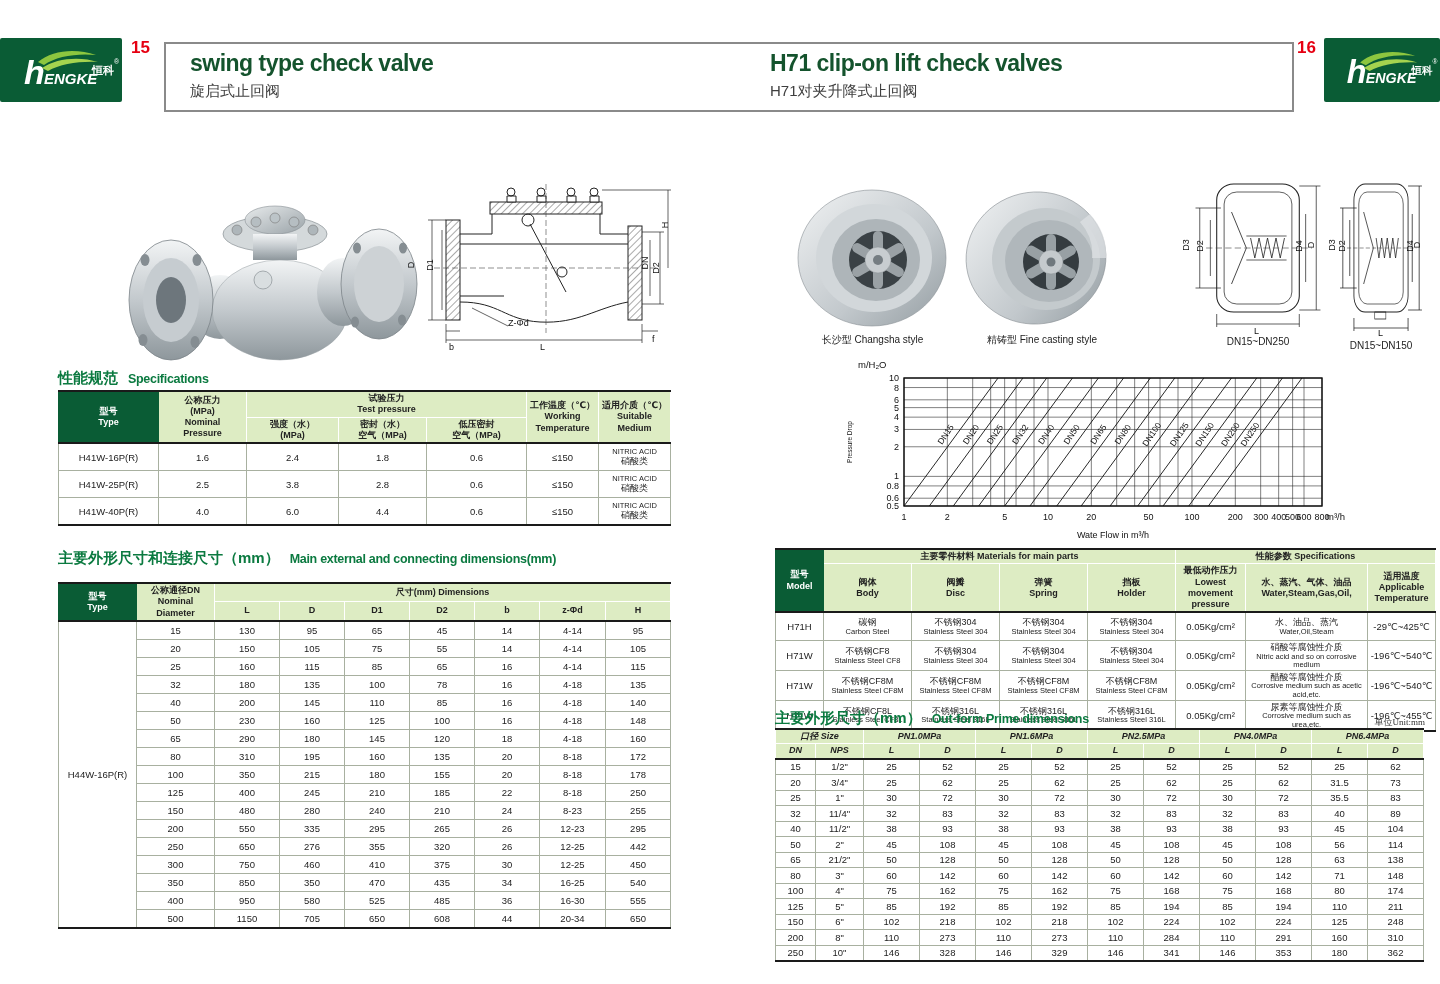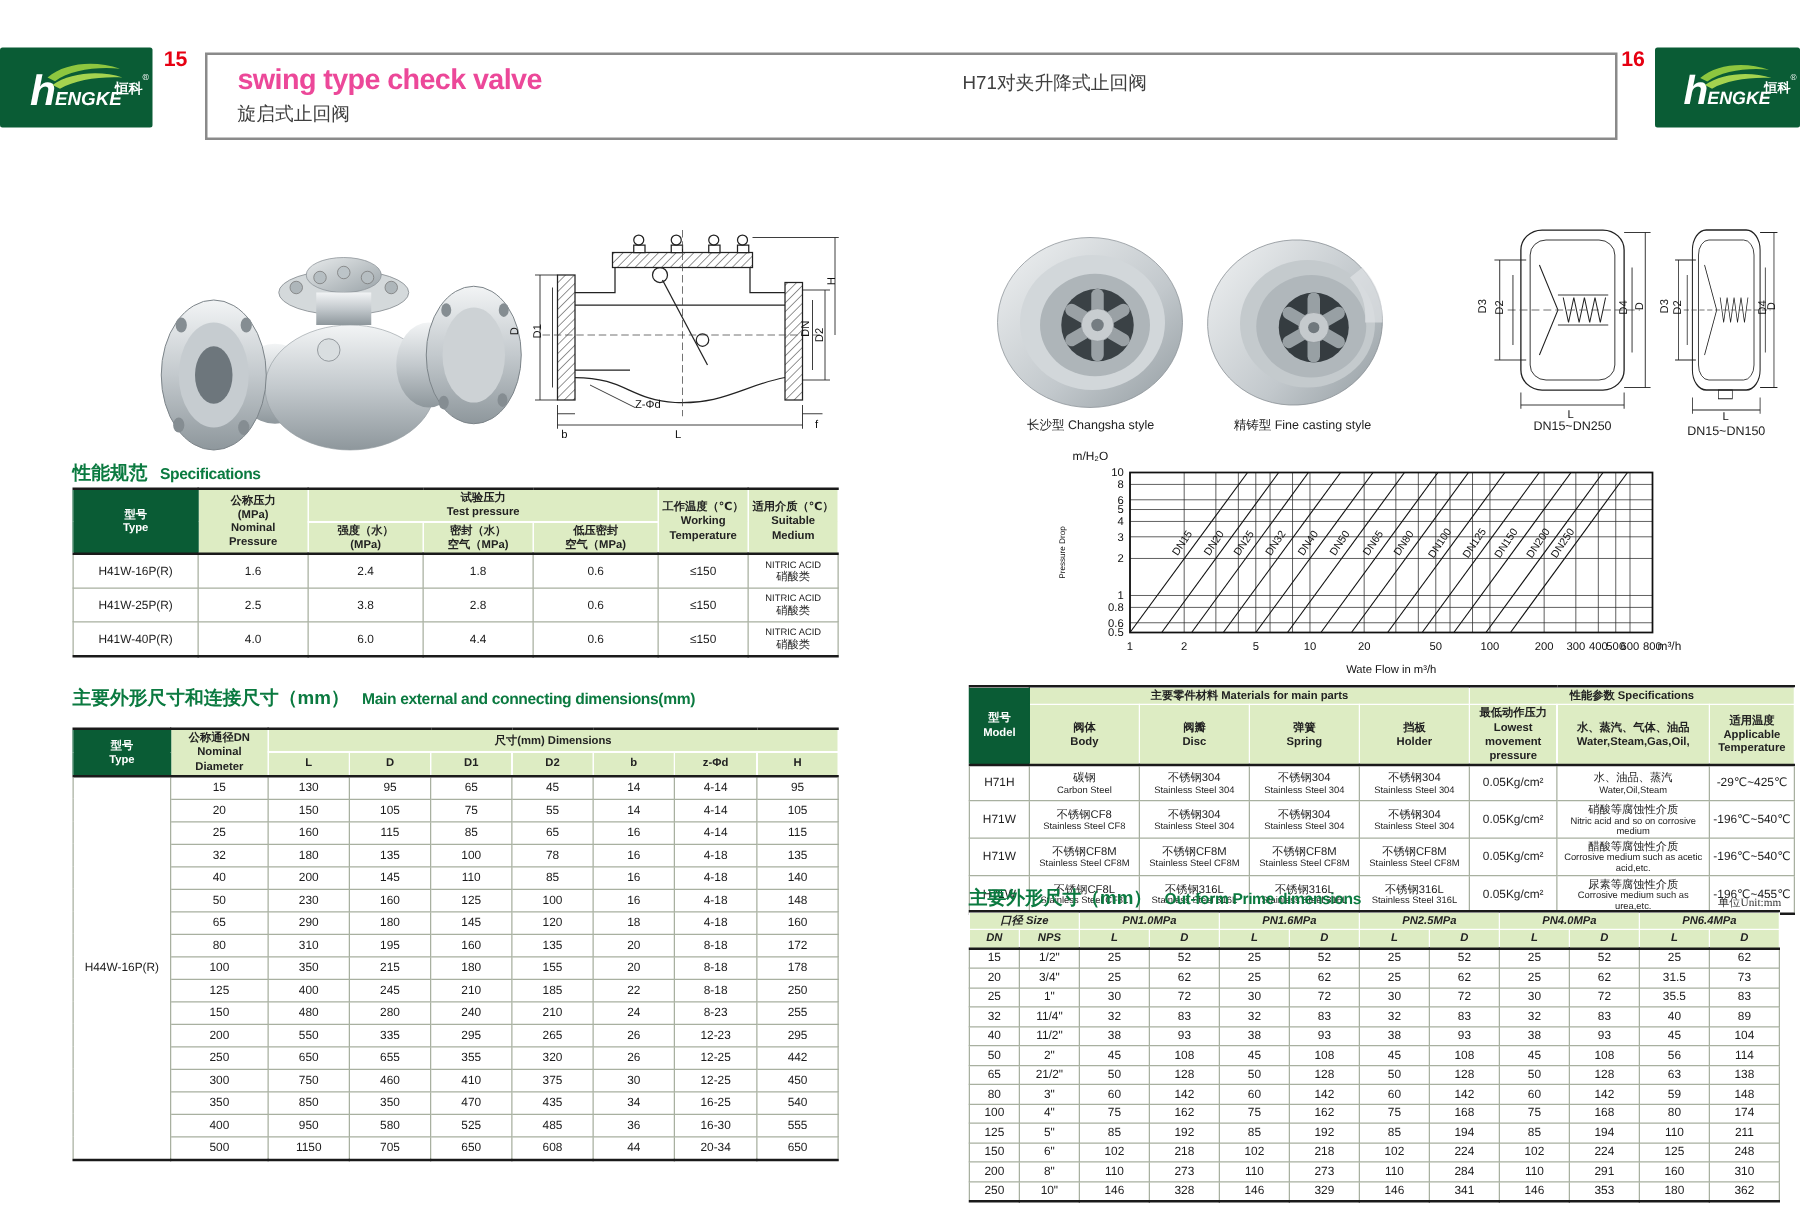--- a/index.html
+++ b/index.html
@@ -4,21 +4,21 @@
 <style>
   html,body{margin:0;padding:0;background:#fff;}
   body{width:1440px;height:984px;position:relative;overflow:hidden;
        font-family:"Liberation Sans","DejaVu Sans",sans-serif;color:#222;}
   .abs{position:absolute;}
   
   .logo-box{background:#0a5c35;border-radius:2px;}
   .pagenum{color:#e60012;font-size:17px;font-weight:bold;}
   .title-box{border:2px solid #8a8a8a;background:#fff;}
   .title-group{position:absolute;top:7px;}
-  .main-title{font-size:23px;font-weight:bold;color:#ec4899;letter-spacing:-0.5px;line-height:1.1;}
+  .main-title{font-size:23px;font-weight:bold;color:#14532d;letter-spacing:-0.5px;line-height:1.1;}
   .sub-title{font-size:15px;color:#3f3f3f;margin-top:6px;}
   
   .sec-title .cn{font-size:15px;font-weight:bold;color:#0b7a40;}
   .sec-title .en{font-size:12.5px;font-weight:bold;color:#0b7a40;margin-left:10px;letter-spacing:-0.3px;}
   .unit-label{font-size:9px;color:#333;}
   
   table.tbl{border-collapse:collapse;table-layout:fixed;background:#fff;
             border-top:2.5px solid #1a1a1a;border-bottom:2.5px solid #1a1a1a;}
   table.tbl th,table.tbl td{border:1px solid #a8b0a0;text-align:center;vertical-align:middle;
             padding:1px 2px;overflow:hidden;}
@@ -53,20 +53,21 @@
     <text x="114" y="26" font-size="7" fill="#fff">®</text>
   </svg>
 </div>
 <div class="abs pagenum" style="left:131px;top:38px;">15</div>
 <div class="abs title-box" style="left:164px;top:42px;width:1126px;height:66px;">
   <div class="title-group" style="left:24px;">
     <div class="main-title">swing type check valve</div>
     <div class="sub-title">旋启式止回阀</div>
   </div>
   <div class="title-group" style="left:604px;">
+    <div class="main-title">H71 clip-on lift check valves</div>
     <div class="sub-title">H71对夹升降式止回阀</div>
   </div>
 </div>
 <div class="abs pagenum" style="left:1297px;top:38px;">16</div>
 <div class="abs logo-box" style="left:1324px;top:38px;width:116px;height:64px;">
   <svg width="116" height="64" viewBox="0 0 122 64">
     <text x="24" y="46" font-size="34" font-weight="bold" font-style="italic" fill="#fff">h</text>
     <text x="44" y="46" font-size="15" font-weight="bold" font-style="italic" fill="#fff">ENGKE</text>
     <path d="M38,24 C52,12 76,10 96,17 C78,15 56,18 44,27 Z" fill="#8dc63f"></path>
     <path d="M42,30 C56,20 80,18 98,24 C80,23 60,26 48,33 Z" fill="#a5d34f"></path>
@@ -406,21 +407,21 @@
         <td>335</td>
         <td>295</td>
         <td>265</td>
         <td>26</td>
         <td>12-23</td>
         <td>295</td>
       </tr>
       <tr>
         <td>250</td>
         <td>650</td>
-        <td>655</td>
+        <td>276</td>
         <td>355</td>
         <td>320</td>
         <td>26</td>
         <td>12-25</td>
         <td>442</td>
       </tr>
       <tr>
         <td>300</td>
         <td>750</td>
         <td>460</td>
@@ -950,21 +951,21 @@
         <td>80</td>
         <td>3"</td>
         <td>60</td>
         <td>142</td>
         <td>60</td>
         <td>142</td>
         <td>60</td>
         <td>142</td>
         <td>60</td>
         <td>142</td>
-        <td>59</td>
+        <td>71</td>
         <td>148</td>
       </tr>
       <tr>
         <td>100</td>
         <td>4"</td>
         <td>75</td>
         <td>162</td>
         <td>75</td>
         <td>162</td>
         <td>75</td>

